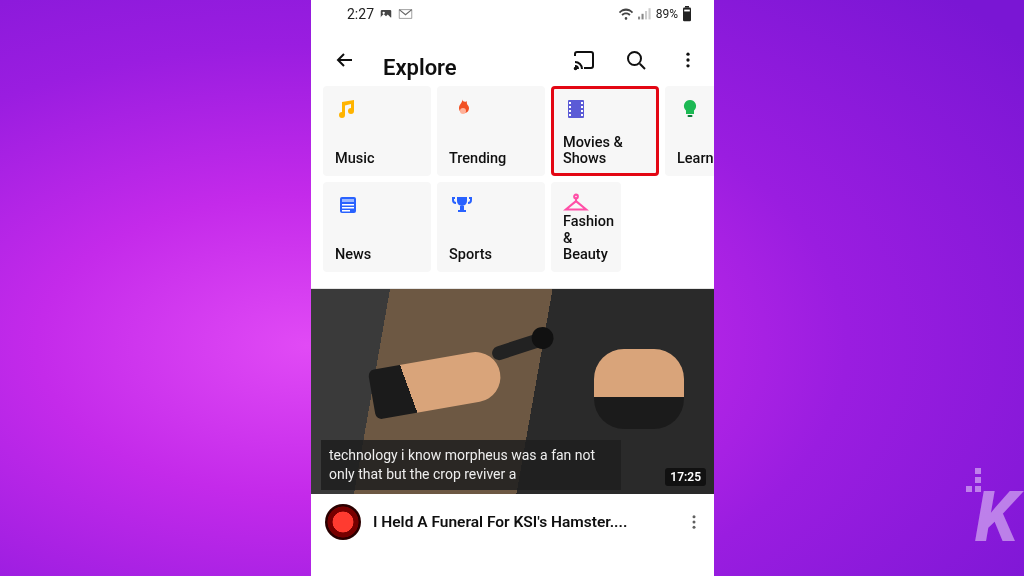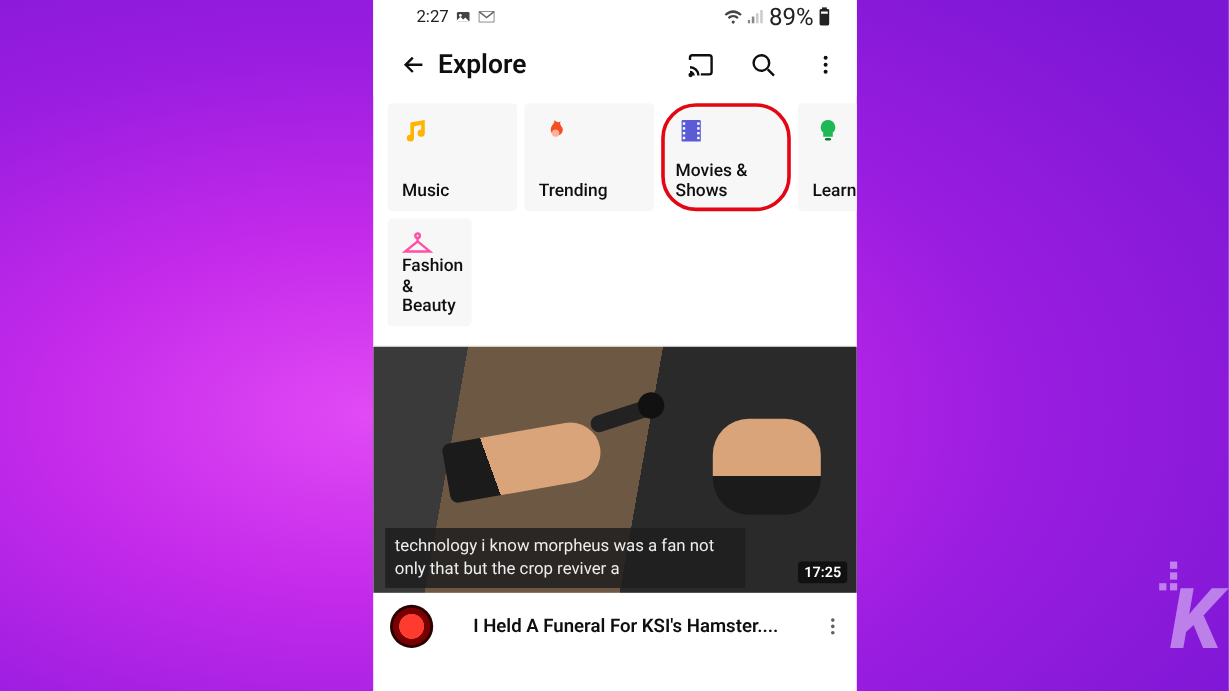--- a/index.html
+++ b/index.html
@@ -50,28 +50,29 @@
   .status-bar {
     height: 28px;
     display: flex;
     align-items: center;
     padding: 0 22px 0 36px;
     font-size: 14px;
     color: #222;
     background: #fff;
   }
   .status-bar .left { display: flex; gap: 5px; }
-  .status-bar .right { margin-left:auto; display:flex; align-items:center; gap:4px; font-size:20px; }
+  .status-bar .right { margin-left:auto; display:flex; align-items:center; gap:4px; font-size:12px; }
   .sb-icon { display:inline-flex; align-items:center; }
 
   .app-bar {
     height: 52px;
     display: flex;
-    align-items: center;
+    align-items: flex-end;
     padding: 0 6px 0 14px;
+    gap: 18px;
     background:#fff;
   }
   .app-bar .title { font-size: 22px; font-weight: 600; color:#0f0f0f; }
   .app-bar .actions { margin-left:auto; display:flex; align-items:center; gap:12px; }
   .icon-btn { width:40px; height:40px; display:flex; align-items:center; justify-content:center; cursor:pointer; }
 
   .categories {
     display: grid;
     grid-template-columns: repeat(4, 108px);
     grid-auto-rows: 90px;
@@ -82,21 +83,21 @@
   .cat {
     background: #f7f7f7;
     border-radius: 4px;
     padding: 10px 10px 8px 12px;
     display:flex; flex-direction:column;
     cursor:pointer;
     position:relative;
   }
   .cat .cicon { width:26px; height:26px; display:flex; align-items:center; justify-content:center; }
   .cat .clabel { margin-top:auto; font-size:14.5px; font-weight:500; color:#0f0f0f; line-height:1.15; }
-  .cat.highlighted { outline: 3px solid #e30613; outline-offset:-3px;border-radius:29px; }
+  .cat.highlighted { outline: 3px solid #e30613; outline-offset:-3px; }
   .cat.cut-right .clabel { white-space: normal; }
   .cat.cut-right { width: 70px; }
 
   .divider { height:1px; background:#e5e5e5; margin-top:6px; }
   .section-title { font-size:18px; color:#202020; padding: 14px 16px 10px; }
 
   .video-thumb {
     position: relative;
     height: 205px;
     background: linear-gradient(100deg,#3a3a3a 0 18%, #6d5843 18% 55%, #2a2a2a 55% 100%);
@@ -130,21 +131,21 @@
 
   .list-item {
     display:flex; align-items:center; gap:12px;
     padding: 10px 8px 10px 14px;
   }
   .avatar {
     width:36px; height:36px; border-radius:50%;
     background: radial-gradient(circle at 50% 50%, #ff3b30 0 40%, #700 42% 60%, #2a0000 62% 100%);
     flex-shrink:0;
   }
-  .li-title { font-size:15.5px; font-weight:600; color:#0f0f0f; flex:1; white-space:nowrap; overflow:hidden; text-overflow:ellipsis;text-align:center; }
+  .li-title { font-size:15.5px; font-weight:600; color:#0f0f0f; flex:1; white-space:nowrap; overflow:hidden; text-overflow:ellipsis; }
   .more-v { width:24px; height:24px; display:flex; align-items:center; justify-content:center; cursor:pointer; flex-shrink:0; }
 </style>
 </head>
 <body>
 
 <div class="phone">
 
   <div class="status-bar">
     <div class="left">
       <span>2:27</span>
@@ -258,20 +259,43 @@
     <div class="cat cut-right">
       <span class="cicon">
         <svg width="24" height="24" viewBox="0 0 24 24" fill="#1db954">
             <path d="M12 3a6 6 0 0 0-4 10.5V17h8v-3.5A6 6 0 0 0 12 3z"></path>
             <rect x="9.5" y="18" width="5" height="2" rx="1" fill="#0a7a37"></rect>
           </svg>
       </span>
       <span class="clabel">Learning</span>
     </div>
 
+    <div class="cat">
+      <span class="cicon">
+        <svg width="24" height="24" viewBox="0 0 24 24" fill="#2962ff">
+            <rect x="4" y="4" width="16" height="16" rx="2"></rect>
+            <rect x="6" y="6" width="12" height="3" fill="#9bb8ff"></rect>
+            <rect x="6" y="11" width="12" height="1.5" fill="#fff"></rect>
+            <rect x="6" y="14" width="12" height="1.5" fill="#fff"></rect>
+            <rect x="6" y="17" width="8" height="1.5" fill="#fff"></rect>
+          </svg>
+      </span>
+      <span class="clabel">News</span>
+    </div>
+    <div class="cat">
+      <span class="cicon">
+        <svg width="24" height="24" viewBox="0 0 24 24" fill="#2962ff">
+            <path d="M7 4h10v4a5 5 0 0 1-10 0V4z"></path>
+            <path d="M5 5H3v2a3 3 0 0 0 3 3M19 5h2v2a3 3 0 0 1-3 3" stroke="#2962ff" stroke-width="2" fill="none"></path>
+            <rect x="10" y="13" width="4" height="4"></rect>
+            <rect x="8" y="17" width="8" height="2"></rect>
+          </svg>
+      </span>
+      <span class="clabel">Sports</span>
+    </div>
     <div class="cat cut-right">
       <span class="cicon">
         <svg width="26" height="22" viewBox="0 0 28 22" fill="none" stroke="#ff4fa7" stroke-width="2.2">
             <circle cx="14" cy="4" r="2"></circle>
             <path d="M14 6v3L3 18h22L14 9"></path>
           </svg>
       </span>
       <span class="clabel">Fashion &amp; Beauty</span>
     </div>
   </div>

